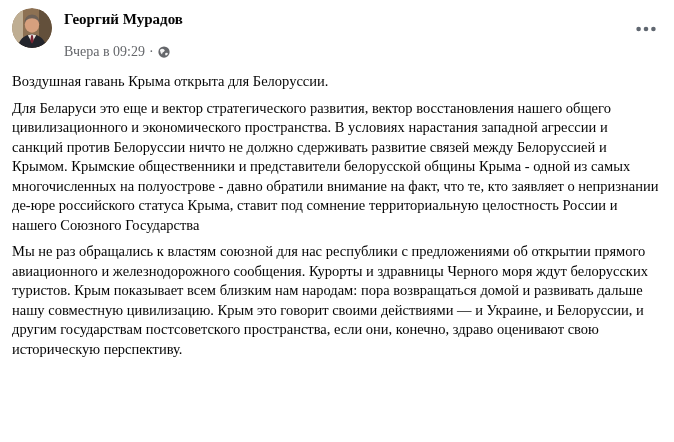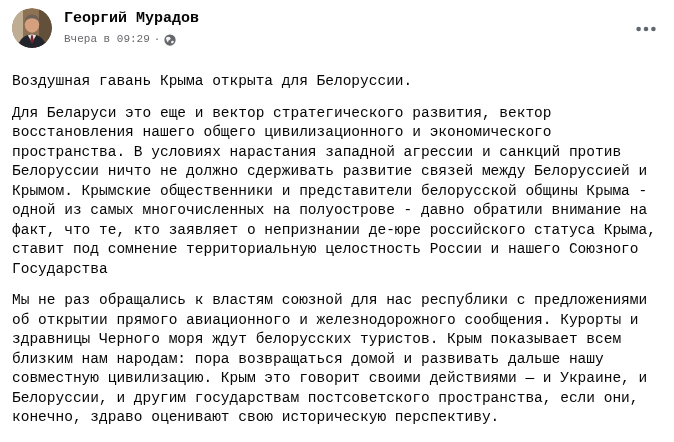--- a/index.html
+++ b/index.html
@@ -5,21 +5,21 @@
   html, body {
     margin: 0;
     padding: 0;
     background: #ffffff;
   }
   .post {
     width: 674px;
     height: 442px;
     background: #ffffff;
     overflow: hidden;
-    font-family: Liberation Mono, monospace;
+    font-family: Liberation Serif, serif;
     position: relative;
     box-sizing: border-box;
   }
   .post-header {
     display: flex;
     align-items: flex-start;
     padding: 8px 12px 0 12px;
     position: relative;
   }
   .avatar {
@@ -39,24 +39,24 @@
     font-size: 15px;
     font-weight: 700;
     color: #050505;
     line-height: 20px;
     cursor: pointer;
   }
   .post-meta {
     display: flex;
     align-items: center;
     gap: 4px;
-    font-size: 11px;
+    font-size: 14px;
     color: #65676B;
     line-height: 17px;
-    margin-top: 2px;
+    margin-top: 14px;
   }
   .timestamp { cursor: pointer; }
   .meta-sep { color: #65676B; }
   .globe-icon {
     display: inline-flex;
     align-items: center;
     margin-top: 1px;
   }
   .menu-button {
     position: absolute;
@@ -71,21 +71,21 @@
     cursor: pointer;
   }
   .post-body {
     padding: 12px 12px 0 12px;
     font-size: 14.5px;
     line-height: 19.5px;
     color: #050505;
     white-space: normal;
   }
   .post-body p {
-    margin: 12px 0 7px 0;
+    margin: 0 0 7px 0;
   }
 </style>
 </head>
 <body>
 
 <div class="post">
 
   <div class="post-header">
 
     <div class="avatar">

